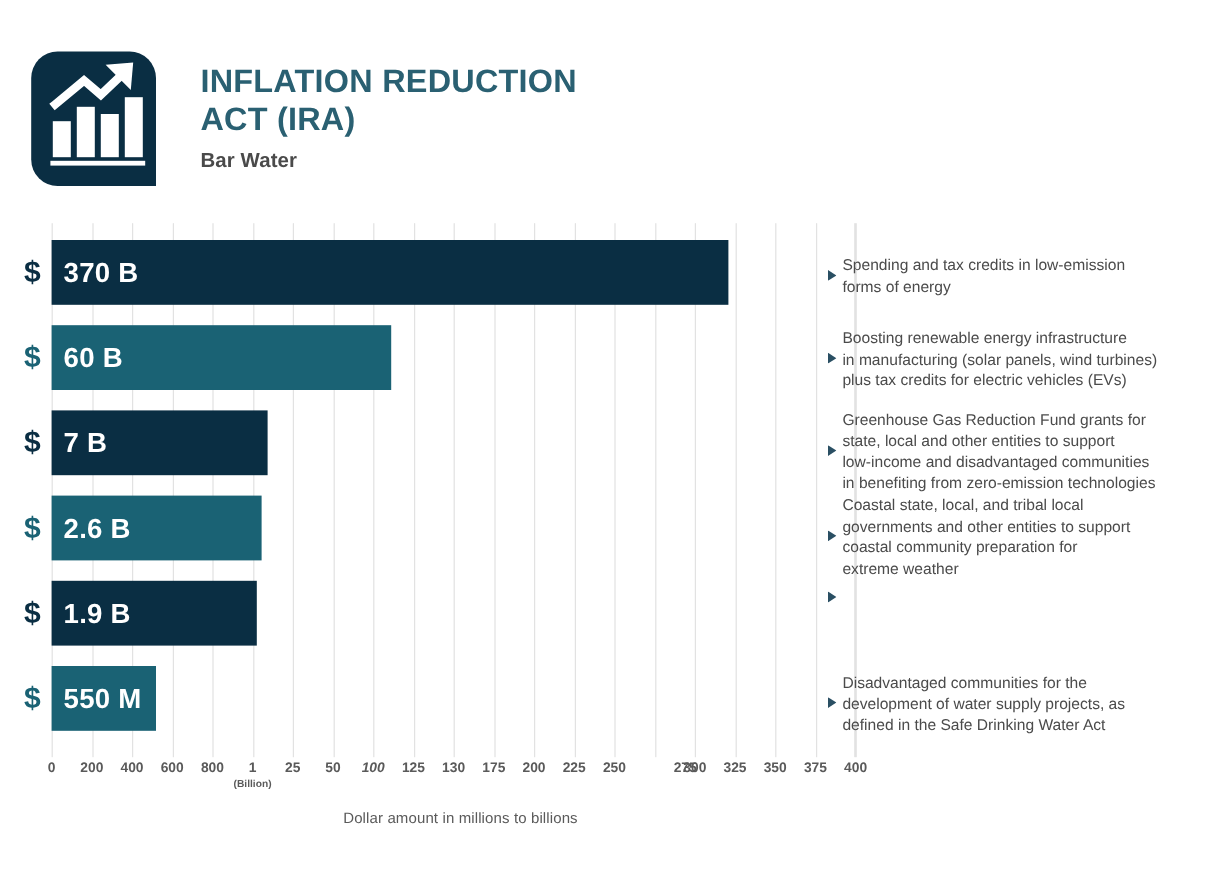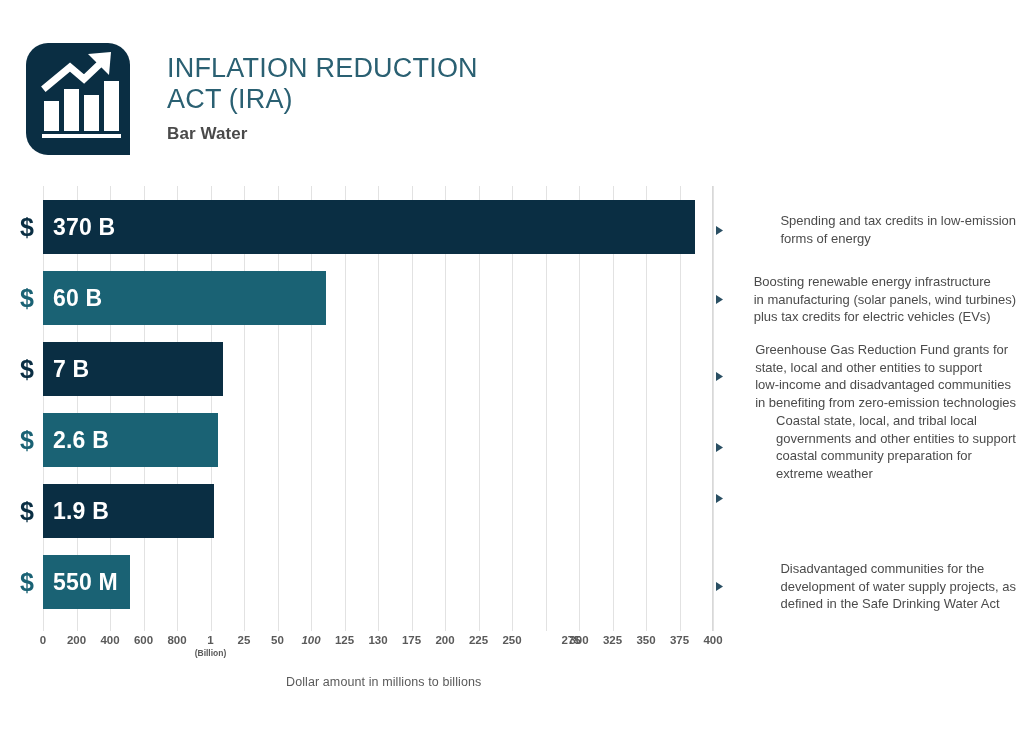--- a/index.html
+++ b/index.html
@@ -38,21 +38,21 @@
     position: absolute;
     left: 167px;
     top: 53px;
     width: 520px;
   }
   .title-main {
     font-size: 27px;
     line-height: 31px;
     letter-spacing: 0.2px;
     color: #2a6072;
-    font-weight: 400;
+    font-weight: 700;
     white-space: pre-line;
   }
   .title-sub {
     margin-top: 9px;
     font-size: 17px;
     font-weight: bold;
     color: #4a4a4a;
     letter-spacing: 0.1px;
   }
 
@@ -115,25 +115,24 @@
     color: #ffffff;
     font-size: 23px;
     font-weight: bold;
     white-space: nowrap;
     letter-spacing: 0.2px;
   }
 
   
   .annotation {
     position: absolute;
-    left: 716px;
+    left: 690px;
     width: 300px;
     display: flex;
     align-items: center;
-    justify-content: space-between;
   }
   .anno-bullet {
     flex: 0 0 auto;
     width: 10px;
     margin-right: 2px;
     display: block;
   }
   .anno-text {
     font-size: 13px;
     line-height: 17.5px;
@@ -225,21 +224,21 @@
       <div class="gridline" style="left: 612.5px;"></div>
       <div class="gridline" style="left: 646px;"></div>
       <div class="gridline" style="left: 679.5px;"></div>
       <div class="gridline" style="left: 713px;"></div>
     </div>
   <div class="divider"></div>
 
   <div id="bars-container">
       <div class="bar-row" style="top: 14px; width: 712px;">
         <div class="dollar" style="color: rgb(10, 46, 67);">$</div>
-        <div class="bar" style="width: 652px; background: rgb(10, 46, 67);">
+        <div class="bar" style="width: 564px; background: rgb(10, 46, 67);">
           <div class="bar-label">370 B</div>
         </div>
       </div>
       <div class="bar-row" style="top: 85px; width: 712px;">
         <div class="dollar" style="color: rgb(26, 98, 116);">$</div>
         <div class="bar" style="width: 283px; background: rgb(26, 98, 116);">
           <div class="bar-label">60 B</div>
         </div>
       </div>
       <div class="bar-row" style="top: 156px; width: 712px;">

